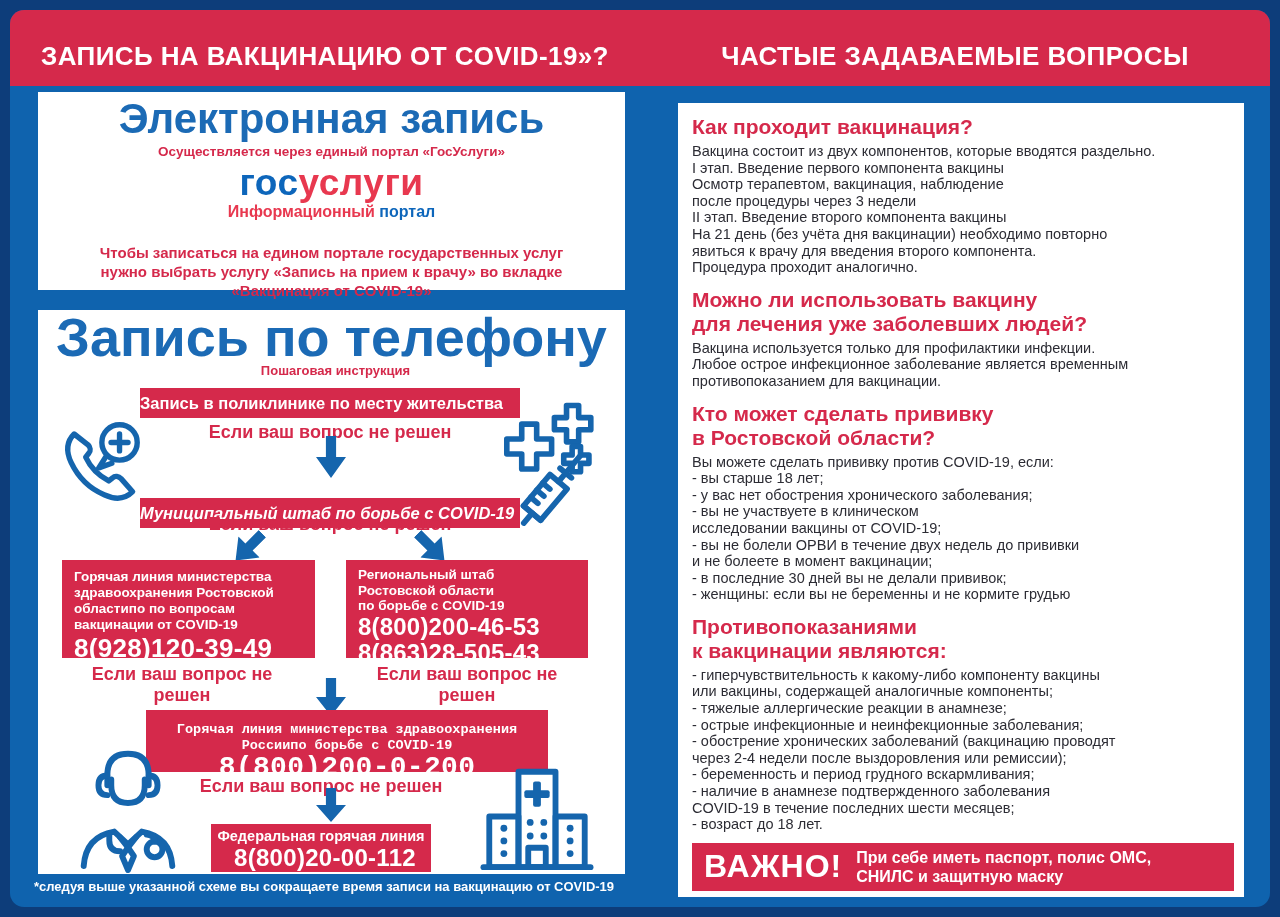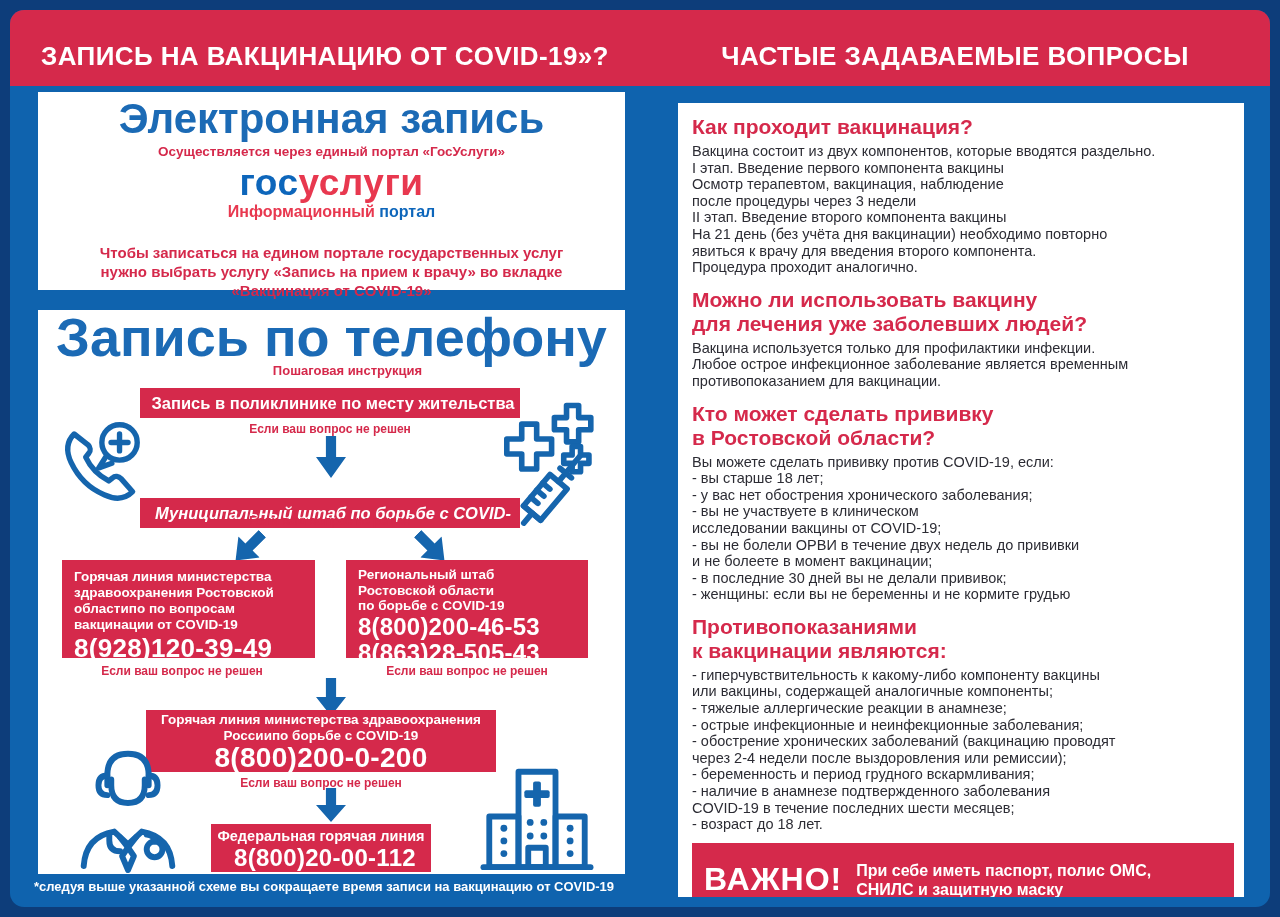--- a/index.html
+++ b/index.html
@@ -19,74 +19,74 @@
     background:#d5294b;border-radius:14px 14px 0 0;
     display:flex;align-items:center;padding-top:16px;box-sizing:border-box;
   }
   .band-title{
     width:50%;text-align:center;color:#fff;font-weight:bold;
     font-size:26px;letter-spacing:.4px;white-space:nowrap;
   }
   
   .panel{position:absolute;background:#ffffff;border-radius:0;}
   .red-box{background:#d5294b;color:#fff;font-weight:bold;position:absolute;box-sizing:border-box;}
-  .if-label{position:absolute;color:#d5294b;font-weight:bold;font-size:12px;text-align:center;}
+  .if-label{position:absolute;color:#d5294b;font-weight:bold;font-size:18px;text-align:center;}
   .arrow-v{position:absolute;background:#1565ad;
     clip-path:polygon(33% 0,67% 0,67% 50%,100% 50%,50% 100%,0 50%,33% 50%);}
   
   .p1{left:38px;top:92px;width:587px;height:198px;text-align:center;}
   .e-title{margin-top:2px;font-size:42px;font-weight:bold;color:#1b6ab5;line-height:50px;}
   .e-sub{font-size:13.5px;font-weight:bold;color:#d5294b;line-height:16px;}
   .logo{font-size:37px;font-weight:bold;line-height:40px;margin-top:3px;letter-spacing:.5px;}
   .lg-b{color:#0d66bb;} .lg-r{color:#e8384f;}
   .logo-sub{font-size:16px;font-weight:bold;line-height:18px;}
   .ls-r{color:#e8384f;} .ls-b{color:#0d66bb;}
   .e-note{margin-top:22px;font-size:15px;font-weight:bold;color:#d5294b;line-height:19px;white-space:pre-line;}
   
   .p2{left:38px;top:310px;width:587px;height:564px;}
   .p-title{position:absolute;top:2px;left:0;width:100%;text-align:center;
     font-size:54px;font-weight:bold;color:#1b6ab5;line-height:50px;}
-  .p-sub{position:absolute;top:53px;left:16px;width:100%;text-align:center;
+  .p-sub{position:absolute;top:53px;left:4px;width:100%;text-align:center;
     font-size:13px;font-weight:bold;color:#d5294b;}
-  .step{left:102px;width:380px;height:30px;font-size:16.5px;line-height:30px;text-align:center;padding-left:6px;}
+  .step{left:102px;width:380px;height:30px;font-size:16.5px;line-height:30px;text-align:left;}
   .box-clinic{top:78px;} .box-municipal{top:188px;font-style:italic;}
   .if1{top:112px;left:102px;width:380px;} .if2{top:204px;left:102px;width:380px;}
   .arr1{left:278px;top:126px;width:30px;height:42px;}
   .diag{width:30px;height:38px;}
   .diagL{left:196px;top:218px;transform:rotate(45deg);}
   .diagR{left:378px;top:218px;transform:rotate(-45deg);}
   .box-left{left:24px;top:250px;width:253px;height:98px;padding:9px 12px;font-size:13.5px;line-height:16px;}
   .box-right{left:308px;top:250px;width:242px;height:98px;padding:7px 12px;font-size:13.5px;line-height:15.5px;}
   .box-lines{white-space:pre-line;}
   .phone-big{font-size:26px;line-height:30px;letter-spacing:.3px;}
   .phone-big2{font-size:24px;line-height:26px;white-space:pre-line;letter-spacing:.2px;}
   .ifL{top:354px;left:24px;width:240px;} .ifR{top:354px;left:308px;width:242px;}
   .arr2{left:278px;top:368px;width:30px;height:38px;}
-  .box-russia{left:108px;top:400px;width:350px;height:62px;text-align:center;
-    font-size:13.5px;line-height:15.5px;padding-top:2px;}
+  .box-russia{left:108px;top:400px;width:402px;height:62px;text-align:center;
+    font-size:13.5px;line-height:15.5px;padding-top:12px;font-family:Liberation Mono, monospace;}
   .box-russia .phone-big{font-size:28px;line-height:30px;}
   .if3{top:466px;left:108px;width:350px;}
   .arr3{left:278px;top:478px;width:30px;height:34px;}
   .box-federal{left:173px;top:514px;width:220px;height:48px;text-align:center;
     font-size:14.5px;line-height:17px;padding-top:4px;}
   .box-federal .phone-big{font-size:24px;line-height:26px;margin-left:8px;}
   .icon{position:absolute;}
   .ln{fill:none;stroke:#1565ad;stroke-width:6;stroke-linecap:round;stroke-linejoin:round;}
   .ln7{fill:none;stroke:#1565ad;stroke-width:7;stroke-linecap:round;stroke-linejoin:round;}
   .fl{fill:#1565ad;stroke:none;}
   .footnote{position:absolute;left:24px;top:879px;width:600px;text-align:center;
     color:#fff;font-weight:bold;font-size:13px;}
   
   .faq{left:678px;top:103px;width:566px;height:794px;box-sizing:border-box;
     padding:10px 10px 10px 14px;display:flex;flex-direction:column;overflow:hidden;}
   .q{color:#d5294b;font-weight:bold;font-size:21px;line-height:24px;white-space:pre-line;margin:12px 0 4px;}
   .q.first{margin-top:2px;}
   .a{color:#2c2c34;font-size:14.5px;line-height:16.6px;white-space:pre-line;}
   .important{margin-top:10px;background:#d5294b;color:#fff;display:flex;align-items:center;
-    gap:14px;padding:18px 12px;box-sizing:border-box;}
+    gap:14px;padding:5px 12px;box-sizing:border-box;}
   .imp-label{font-size:32px;font-weight:bold;letter-spacing:1px;}
   .imp-text{font-size:16px;font-weight:bold;line-height:19px;white-space:pre-line;}
 </style>
 </head>
 <body>
 
 <div class="inner"></div>
 
 <div class="band">
   <div class="band-title">ЗАПИСЬ НА ВАКЦИНАЦИЮ ОТ COVID-19»?</div>

